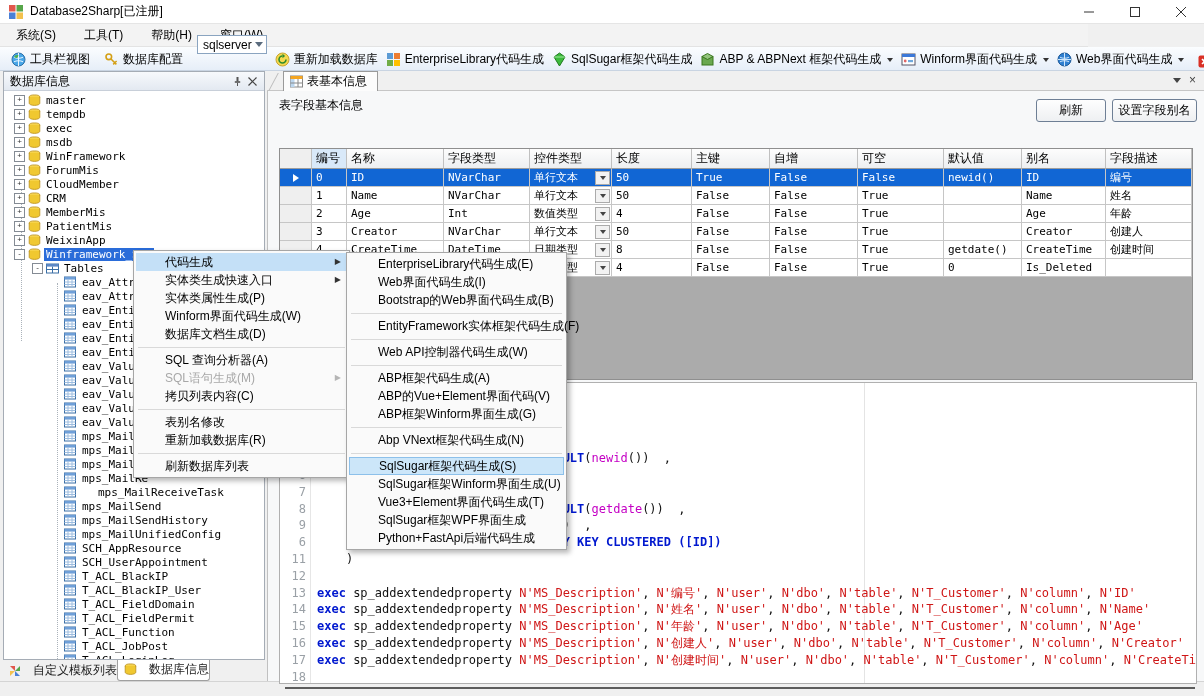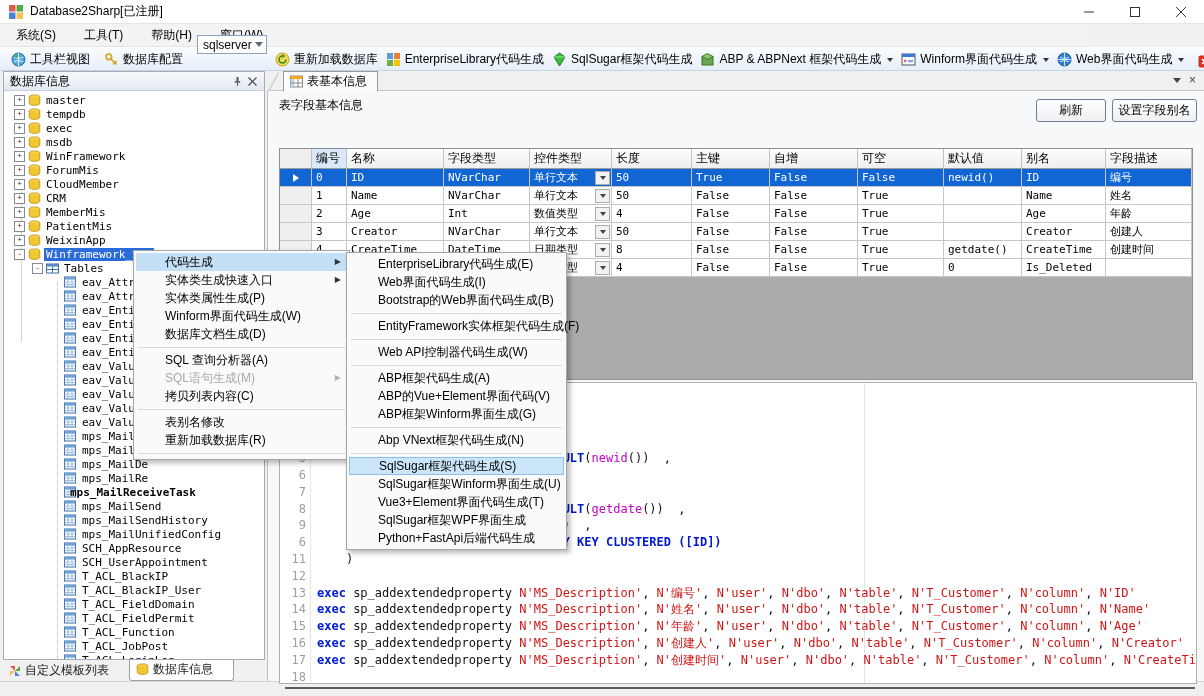--- a/index.html
+++ b/index.html
@@ -36,21 +36,21 @@
   .panel-hdr .hbtn{width:15px;height:15px;display:flex;align-items:center;justify-content:center;color:#444;font-size:11px}
   .tree{position:relative;height:568px;overflow:hidden;font-family:"DejaVu Sans Mono","Liberation Mono",monospace;font-size:11px}
   .tree-row{position:absolute;height:14px;display:flex;align-items:center;white-space:nowrap}
   .expander{width:9px;height:9px;border:1px solid #848b94;background:#fff;font:8px/7px "Liberation Sans",sans-serif;text-align:center;color:#333;box-sizing:content-box;position:absolute}
   .t-ico{position:absolute}
   .t-label{position:absolute;padding:0 2px;line-height:13px}
   .t-label.sel{background:#2a6cd9;color:#fff}
   .guide{position:absolute;width:0;border-left:1px dotted #aab2ba}
 
   .left-tabs{left:3px;top:660px;width:262px;height:21px;display:flex;align-items:flex-end;background:#f0f0f0}
-  .ltab{display:flex;align-items:center;gap:4px;padding:2px 20px 3px 6px;height:15px;color:#222}
+  .ltab{display:flex;align-items:center;gap:12px;padding:2px 0 3px 6px;height:15px;color:#222}
   .ltab.active{background:#fff;border:1px solid #a0a0a0;border-top:none;border-radius:0 0 3px 3px}
 
   .statusbar{left:0;top:681px;width:1204px;height:15px;background:#f0f0f0;border-top:1px solid #d4d4d4;box-sizing:border-box}
 
   
   .doc{left:267px;top:71px;width:937px;height:610px;background:#f7f8f9}
   .tabstrip{position:absolute;left:0;top:0;width:100%;height:20px;background:#f0f0f0;border-bottom:1px solid #c6c6c6;box-sizing:border-box}
   .doc-tab{position:absolute;left:16px;top:0;height:20px;display:flex;align-items:center;gap:4px;padding:0 10px 0 6px;background:#fcfcfc;border:1px solid #9a9a9a;border-bottom:none;box-sizing:border-box}
   .tab-slant{position:absolute;left:6px;top:2px;height:18px;width:10px;border-left:1px solid #bbb;transform:skewX(-28deg)}
   .strip-btns{position:absolute;right:8px;top:4px;display:flex;gap:8px;align-items:center;color:#444}
@@ -594,21 +594,21 @@
         <span class="t-ico" style="left: 60px;">
           <svg width="12" height="12">
             <rect x="0.5" y="1" width="11" height="10" fill="#fff" stroke="#3a6ea5"></rect>
             <rect x="0.5" y="1" width="11" height="2.6" fill="#6f9fd8"></rect>
             <line x1="0.5" y1="6" x2="11.5" y2="6" stroke="#9dbde0"></line>
             <line x1="0.5" y1="8.5" x2="11.5" y2="8.5" stroke="#9dbde0"></line>
             <line x1="4" y1="3.6" x2="4" y2="11" stroke="#9dbde0"></line>
             <line x1="8" y1="3.6" x2="8" y2="11" stroke="#9dbde0"></line>
           </svg>
         </span>
-        <span class="t-label" style="left: 64px; font-weight: bold;">mps_MailReceiveTask</span>
+        <span class="t-label" style="left: 92px;">mps_MailReceiveTask</span>
       </div>
       <div class="tree-row" style="top: 408px; left: 0px; width: 260px;">
         <span class="t-ico" style="left: 60px;">
           <svg width="12" height="12">
             <rect x="0.5" y="1" width="11" height="10" fill="#fff" stroke="#3a6ea5"></rect>
             <rect x="0.5" y="1" width="11" height="2.6" fill="#6f9fd8"></rect>
             <line x1="0.5" y1="6" x2="11.5" y2="6" stroke="#9dbde0"></line>
             <line x1="0.5" y1="8.5" x2="11.5" y2="8.5" stroke="#9dbde0"></line>
             <line x1="4" y1="3.6" x2="4" y2="11" stroke="#9dbde0"></line>
             <line x1="8" y1="3.6" x2="8" y2="11" stroke="#9dbde0"></line>
@@ -1099,20 +1099,21 @@
     <div class="cm-item"><span>Winform界面代码生成(W)</span></div>
     <div class="cm-item"><span>数据库文档生成(D)</span></div>
     <div class="cm-sep"></div>
     <div class="cm-item"><span>SQL 查询分析器(A)</span></div>
     <div class="cm-item dis"><span>SQL语句生成(M)</span><span class="cm-arrow">▶</span></div>
     <div class="cm-item"><span>拷贝列表内容(C)</span></div>
     <div class="cm-sep"></div>
     <div class="cm-item"><span>表别名修改</span></div>
     <div class="cm-item"><span>重新加载数据库(R)</span></div>
     <div class="cm-sep"></div>
+    <div class="cm-item"><span>刷新数据库列表</span></div>
   </div>
 <div class="cmenu" id="sub-menu" style="left:346px;top:252px;width:221px;z-index:101">
     <div class="cm-item"><span>EnterpriseLibrary代码生成(E)</span></div>
     <div class="cm-item"><span>Web界面代码生成(I)</span></div>
     <div class="cm-item"><span>Bootstrap的Web界面代码生成(B)</span></div>
     <div class="cm-sep"></div>
     <div class="cm-item"><span>EntityFramework实体框架代码生成(F)</span></div>
     <div class="cm-sep"></div>
     <div class="cm-item"><span>Web API控制器代码生成(W)</span></div>
     <div class="cm-sep"></div>

